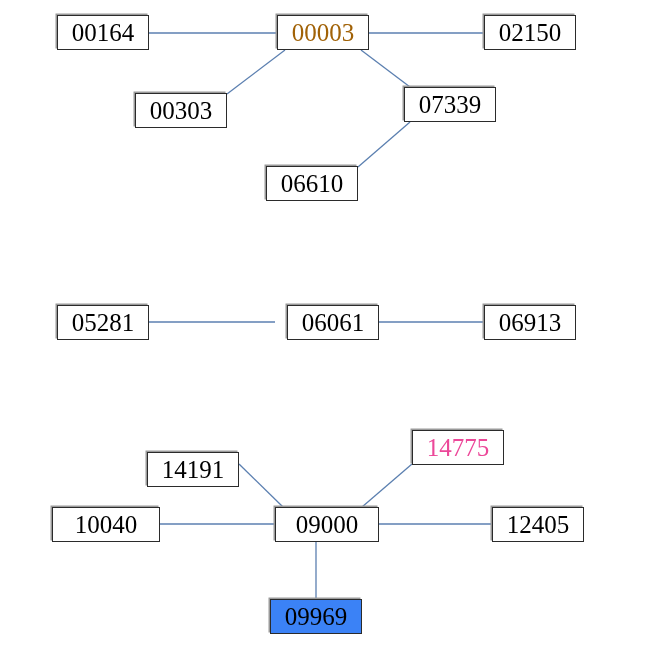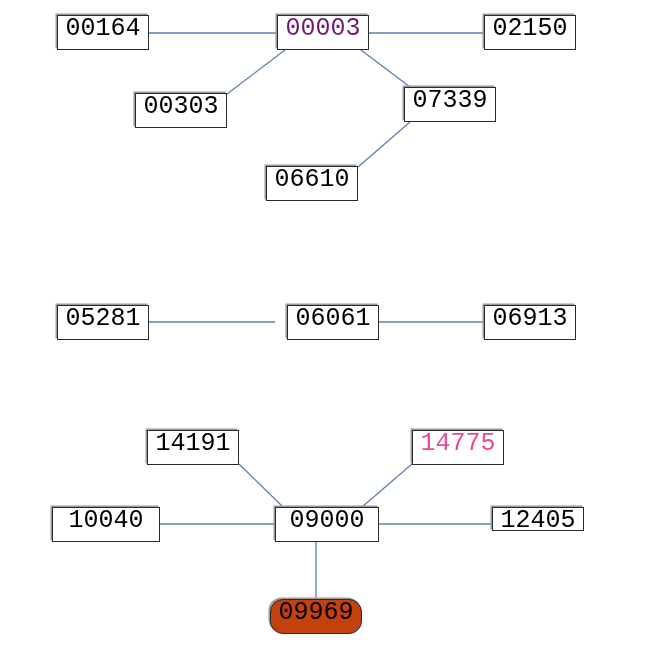--- a/index.html
+++ b/index.html
@@ -22,29 +22,28 @@
     width: 667px;
     height: 657px;
     pointer-events: none;
   }
   .node {
     position: absolute;
     box-sizing: border-box;
     background: #ffffff;
     border: 1.6px solid #2b2b2b;
     display: flex;
-    align-items: flex-start;
+    align-items: center;
     justify-content: center;
     color: #000000;
     font-size: 25px;
     line-height: 1;
     letter-spacing: 0px;
     box-shadow: -1.5px -1.5px 0 0 #9a9a9a;
     z-index: 2;
-    font-family: Liberation Mono, monospace;
   }
   .node-label {
     display: block;
     transform: translateY(-0.5px);
   }
 </style>
 </head>
 <body>
 
 <div id="canvas">
@@ -59,21 +58,21 @@
       <line x1="239" y1="464" x2="283" y2="507" stroke="#5b7fb0" stroke-width="1.3"></line>
       <line x1="412" y1="464" x2="362" y2="507" stroke="#5b7fb0" stroke-width="1.3"></line>
       <line x1="144" y1="524" x2="275" y2="524" stroke="#5b7fb0" stroke-width="1.3"></line>
       <line x1="367" y1="524" x2="492" y2="524" stroke="#5b7fb0" stroke-width="1.3"></line>
       <line x1="316" y1="542" x2="316" y2="599" stroke="#5b7fb0" stroke-width="1.3"></line>
     </svg>
   <div id="node-layer">
       <div class="node" style="left: 57px; top: 15px; width: 92px; height: 35px; background: rgb(255, 255, 255); border-color: rgb(43, 43, 43); color: rgb(0, 0, 0); box-shadow: rgb(154, 154, 154) -1.5px -1.5px 0px 0px;">
         <span class="node-label">00164</span>
       </div>
-      <div class="node" style="left: 277px; top: 15px; width: 92px; height: 35px; background: rgb(255, 255, 255); border-color: rgb(43, 43, 43); color: #701a75; box-shadow: rgb(154, 154, 154) -1.5px -1.5px 0px 0px;">
+      <div class="node" style="left: 277px; top: 15px; width: 92px; height: 35px; background: rgb(255, 255, 255); border-color: rgb(43, 43, 43); color: #a16207; box-shadow: rgb(154, 154, 154) -1.5px -1.5px 0px 0px;">
         <span class="node-label">00003</span>
       </div>
       <div class="node" style="left: 484px; top: 15px; width: 92px; height: 35px; background: rgb(255, 255, 255); border-color: rgb(43, 43, 43); color: rgb(0, 0, 0); box-shadow: rgb(154, 154, 154) -1.5px -1.5px 0px 0px;">
         <span class="node-label">02150</span>
       </div>
       <div class="node" style="left: 135px; top: 93px; width: 92px; height: 35px; background: rgb(255, 255, 255); border-color: rgb(43, 43, 43); color: rgb(0, 0, 0); box-shadow: rgb(154, 154, 154) -1.5px -1.5px 0px 0px;">
         <span class="node-label">00303</span>
       </div>
       <div class="node" style="left: 404px; top: 87px; width: 92px; height: 35px; background: rgb(255, 255, 255); border-color: rgb(43, 43, 43); color: rgb(0, 0, 0); box-shadow: rgb(154, 154, 154) -1.5px -1.5px 0px 0px;">
         <span class="node-label">07339</span>
@@ -83,32 +82,32 @@
       </div>
       <div class="node" style="left: 57px; top: 305px; width: 92px; height: 35px; background: rgb(255, 255, 255); border-color: rgb(43, 43, 43); color: rgb(0, 0, 0); box-shadow: rgb(154, 154, 154) -1.5px -1.5px 0px 0px;">
         <span class="node-label">05281</span>
       </div>
       <div class="node" style="left: 275px; top: 305px; width: 92px; height: 35px; background: rgb(255, 255, 255); border-color: rgb(43, 43, 43); color: rgb(0, 0, 0); box-shadow: rgb(154, 154, 154) -1.5px -1.5px 0px 0px; margin-left: 12px;">
         <span class="node-label">06061</span>
       </div>
       <div class="node" style="left: 484px; top: 305px; width: 92px; height: 35px; background: rgb(255, 255, 255); border-color: rgb(43, 43, 43); color: #000000; box-shadow: rgb(154, 154, 154) -1.5px -1.5px 0px 0px;">
         <span class="node-label">06913</span>
       </div>
-      <div class="node" style="left: 147px; top: 430px; width: 92px; height: 35px; background: rgb(255, 255, 255); border-color: rgb(43, 43, 43); color: rgb(0, 0, 0); box-shadow: rgb(154, 154, 154) -1.5px -1.5px 0px 0px;">
+      <div class="node" style="left: 147px; top: 452px; width: 92px; height: 35px; background: rgb(255, 255, 255); border-color: rgb(43, 43, 43); color: rgb(0, 0, 0); box-shadow: rgb(154, 154, 154) -1.5px -1.5px 0px 0px;">
         <span class="node-label">14191</span>
       </div>
       <div class="node" style="left: 412px; top: 430px; width: 92px; height: 35px; background: rgb(255, 255, 255); border-color: rgb(43, 43, 43); color: #ec4899; box-shadow: rgb(154, 154, 154) -1.5px -1.5px 0px 0px;">
         <span class="node-label">14775</span>
       </div>
       <div class="node" style="left: 52px; top: 507px; width: 108px; height: 35px; background: rgb(255, 255, 255); border-color: rgb(43, 43, 43); color: rgb(0, 0, 0); box-shadow: rgb(154, 154, 154) -1.5px -1.5px 0px 0px;">
         <span class="node-label">10040</span>
       </div>
       <div class="node" style="left: 275px; top: 507px; width: 104px; height: 35px; background: rgb(255, 255, 255); border-color: rgb(43, 43, 43); color: rgb(0, 0, 0); box-shadow: rgb(154, 154, 154) -1.5px -1.5px 0px 0px;">
         <span class="node-label">09000</span>
       </div>
-      <div class="node" style="left: 492px; top: 507px; width: 92px; height: 24px; background: rgb(255, 255, 255); border-color: rgb(43, 43, 43); color: rgb(0, 0, 0); box-shadow: rgb(154, 154, 154) -1.5px -1.5px 0px 0px;">
+      <div class="node" style="left: 492px; top: 507px; width: 92px; height: 35px; background: rgb(255, 255, 255); border-color: rgb(43, 43, 43); color: rgb(0, 0, 0); box-shadow: rgb(154, 154, 154) -1.5px -1.5px 0px 0px;">
         <span class="node-label">12405</span>
       </div>
-      <div class="node" style="left: 270px; top: 599px; width: 92px; height: 35px; background: #c2410c; border-color: rgb(43, 43, 43); color: rgb(0, 0, 0); box-shadow: rgb(154, 154, 154) -1.5px -1.5px 0px 0px; border-radius: 13px;">
+      <div class="node" style="left: 270px; top: 599px; width: 92px; height: 35px; background: #3b82f6; border-color: rgb(43, 43, 43); color: rgb(0, 0, 0); box-shadow: rgb(154, 154, 154) -1.5px -1.5px 0px 0px;">
         <span class="node-label">09969</span>
       </div>
     </div>
 </div>
 
 </body></html>

